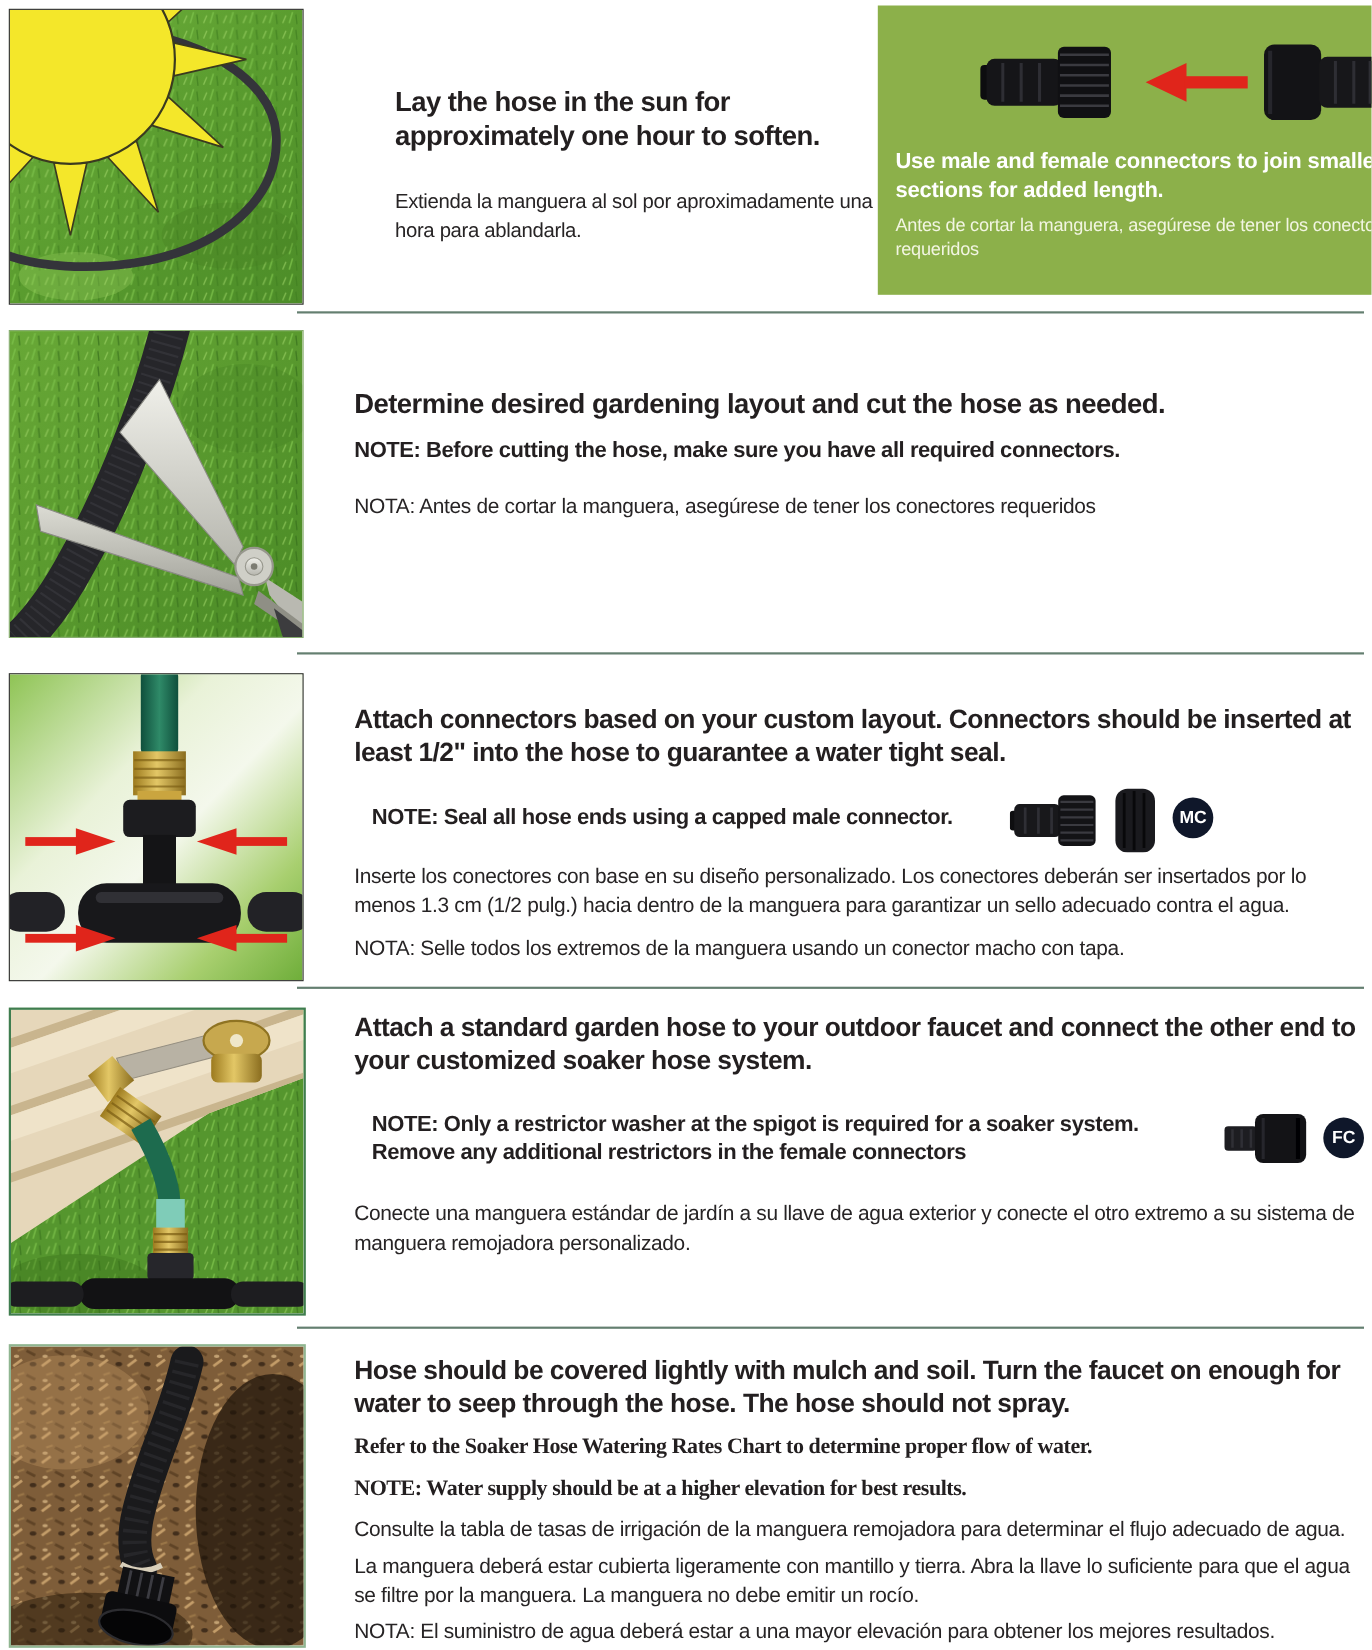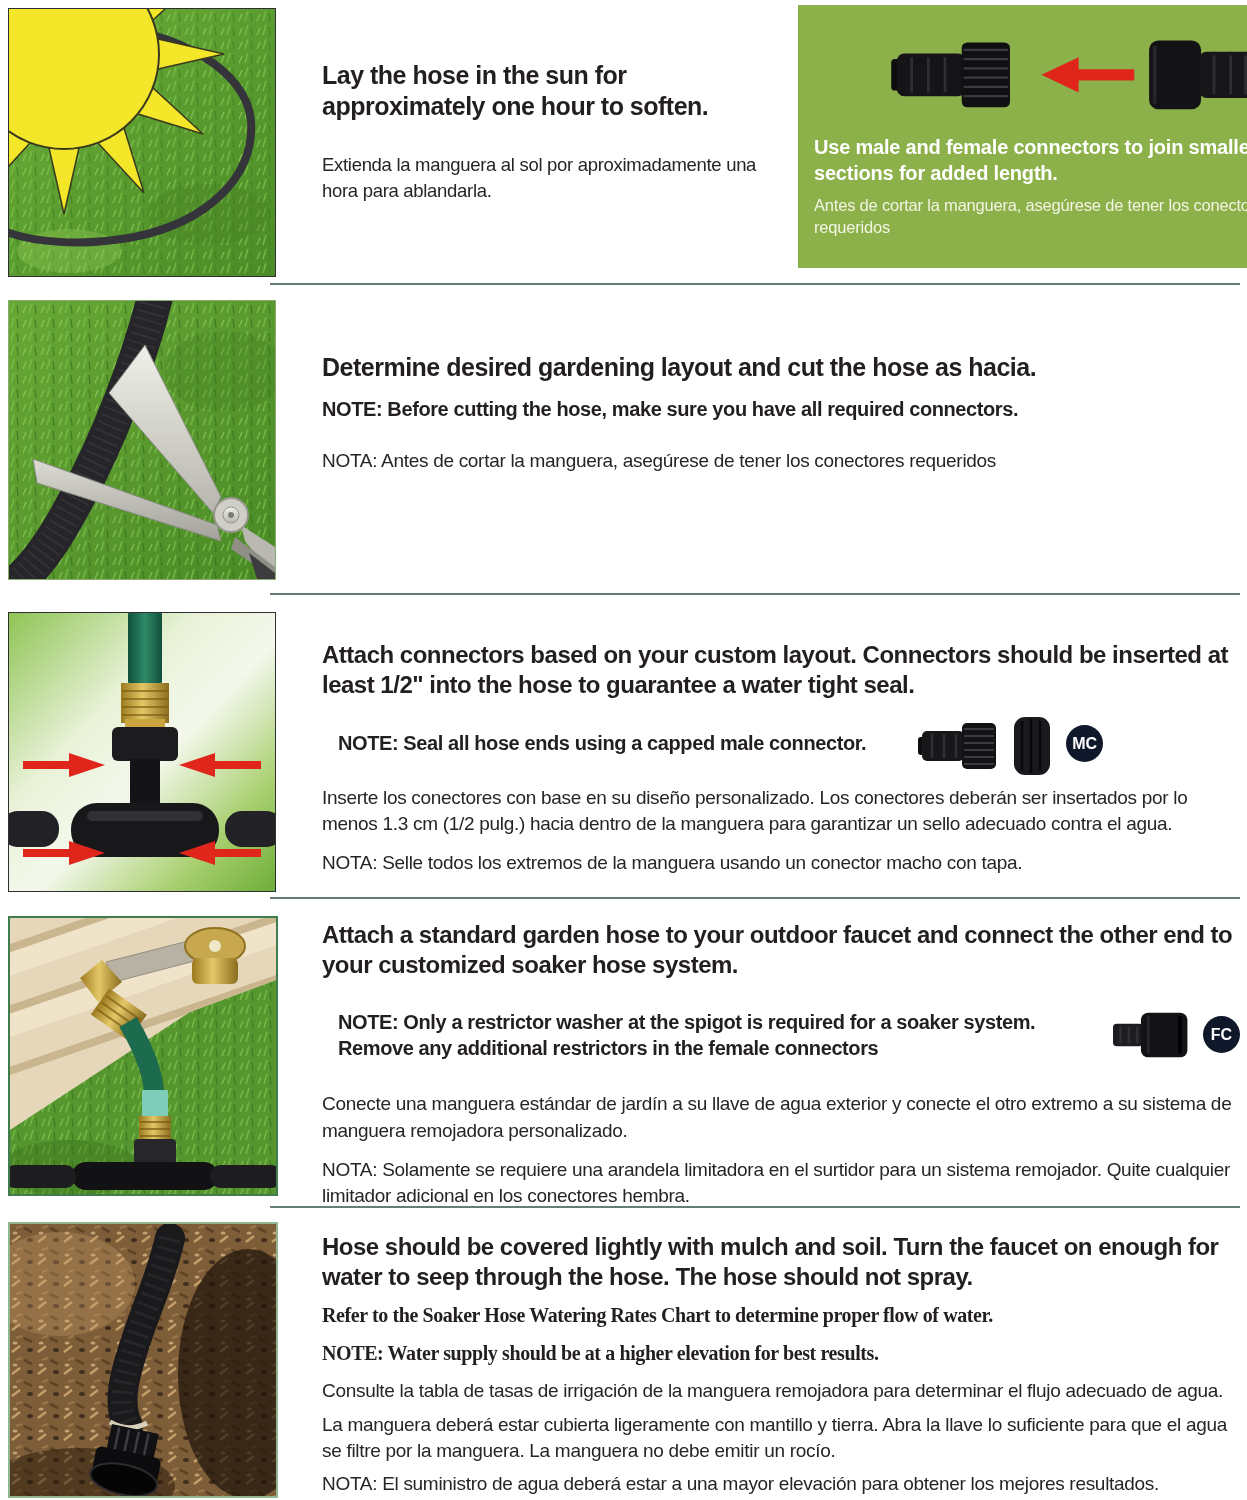--- a/index.html
+++ b/index.html
@@ -8,21 +8,21 @@
   .photo{position:absolute;left:8px;width:266px;overflow:hidden;background:#dfe8d4;}
   .photo svg{display:block;width:100%;height:100%;}
   #ph1{top:8px;height:267px;border:1px solid #2f2f2f;}
   #ph2{top:300px;height:278px;border:1px solid #86ad6e;}
   #ph3{top:612px;height:278px;border:1px solid #2f2f2f;}
   #ph4{top:916px;height:276px;border:2px solid #3f7d4f;}
   #ph5{top:1222px;height:272px;border:2px solid #8fb591;}
   .divider{position:absolute;left:270px;width:970px;height:0;border-top:2px solid #647f70;}
   #dv1{top:283px;} #dv2{top:593px;} #dv3{top:897px;} #dv4{top:1206px;}
   .step{position:absolute;left:322px;}
-  #s1{top:60px;width:470px;}
+  #s1{top:78px;width:470px;margin-left:37px;}
   #s2{top:352px;width:918px;}
   #s3{top:640px;width:918px;}
   #s4{top:920px;width:918px;}
   #s5{top:1232px;width:925px;}
   .head{font-size:25px;font-weight:bold;line-height:1.24;letter-spacing:-0.5px;margin:0 0 13px 0;}
   #s3 .head,#s4 .head,#s5 .head{font-size:24px;}
   #s1 .head{margin-bottom:30px;}
   #s5 .head{margin-bottom:10px;}
   .note{font-size:20px;font-weight:bold;letter-spacing:-0.4px;line-height:1.32;margin:0 0 26px 0;}
   #s5 .note{margin-bottom:12px;font-family:Liberation Serif, serif;}
@@ -159,21 +159,21 @@
         <polygon points="226,236 266,266 266,278 222,248" fill="#8f8f85"></polygon>
         <polygon points="240,252 266,272 266,278 248,278" fill="#3c3c3e"></polygon>
         <circle cx="222" cy="214" r="17" fill="#cfcfc7" stroke="#97978d" stroke-width="2"></circle>
         <circle cx="222" cy="214" r="8" fill="url(#met)" stroke="#97978d"></circle>
         <circle cx="222" cy="214" r="3" fill="#7c7c72"></circle>
       </g>
     </svg>
   </div>
 
   <div class="step" id="s2">
-    <div class="head">Determine desired gardening layout and cut the hose as hacia.</div>
+    <div class="head">Determine desired gardening layout and cut the hose as needed.</div>
     <div class="note">NOTE:  Before cutting the hose, make sure you have all required connectors.</div>
     <div class="es">NOTA: Antes de cortar la manguera, asegúrese de tener los conectores requeridos</div>
   </div>
 
   <div class="divider" id="dv2"></div>
 
   <div class="photo" id="ph3">
     <svg viewBox="0 0 266 278">
       <defs>
         <linearGradient id="g3" x1="0" y1="0" x2="1" y2="1">
@@ -334,21 +334,20 @@
               <line x1="26" y1="19" x2="26" y2="37"></line>
           </g>
           <rect x="30" y="4" width="50" height="48" rx="8" fill="#131316"></rect>
           <path d="M38 8 L38 48" stroke="#26262c" stroke-width="3"></path>
           <path d="M72 8 L72 48" stroke="#000003" stroke-width="4"></path>
         </svg>
         <div class="badge">FC</div>
       </div>
     </div>
     <div class="es">Conecte una manguera estándar de jardín a su llave de agua exterior y conecte el otro extremo a su sistema de manguera remojadora personalizado.</div>
-    <div class="es">NOTA: Solamente se requiere una arandela limitadora en el surtidor para un sistema remojador. Quite cualquier limitador adicional en los conectores hembra.</div>
   </div>
 
   <div class="divider" id="dv4"></div>
 
   <div class="photo" id="ph5">
     <svg viewBox="0 0 266 272">
       <defs>
         <pattern id="mp" width="26" height="22" patternUnits="userSpaceOnUse">
           <rect width="26" height="22" fill="#7d5c38"></rect>
           <path d="M2 18 L10 12" stroke="#caa36d" stroke-width="2.4"></path>

